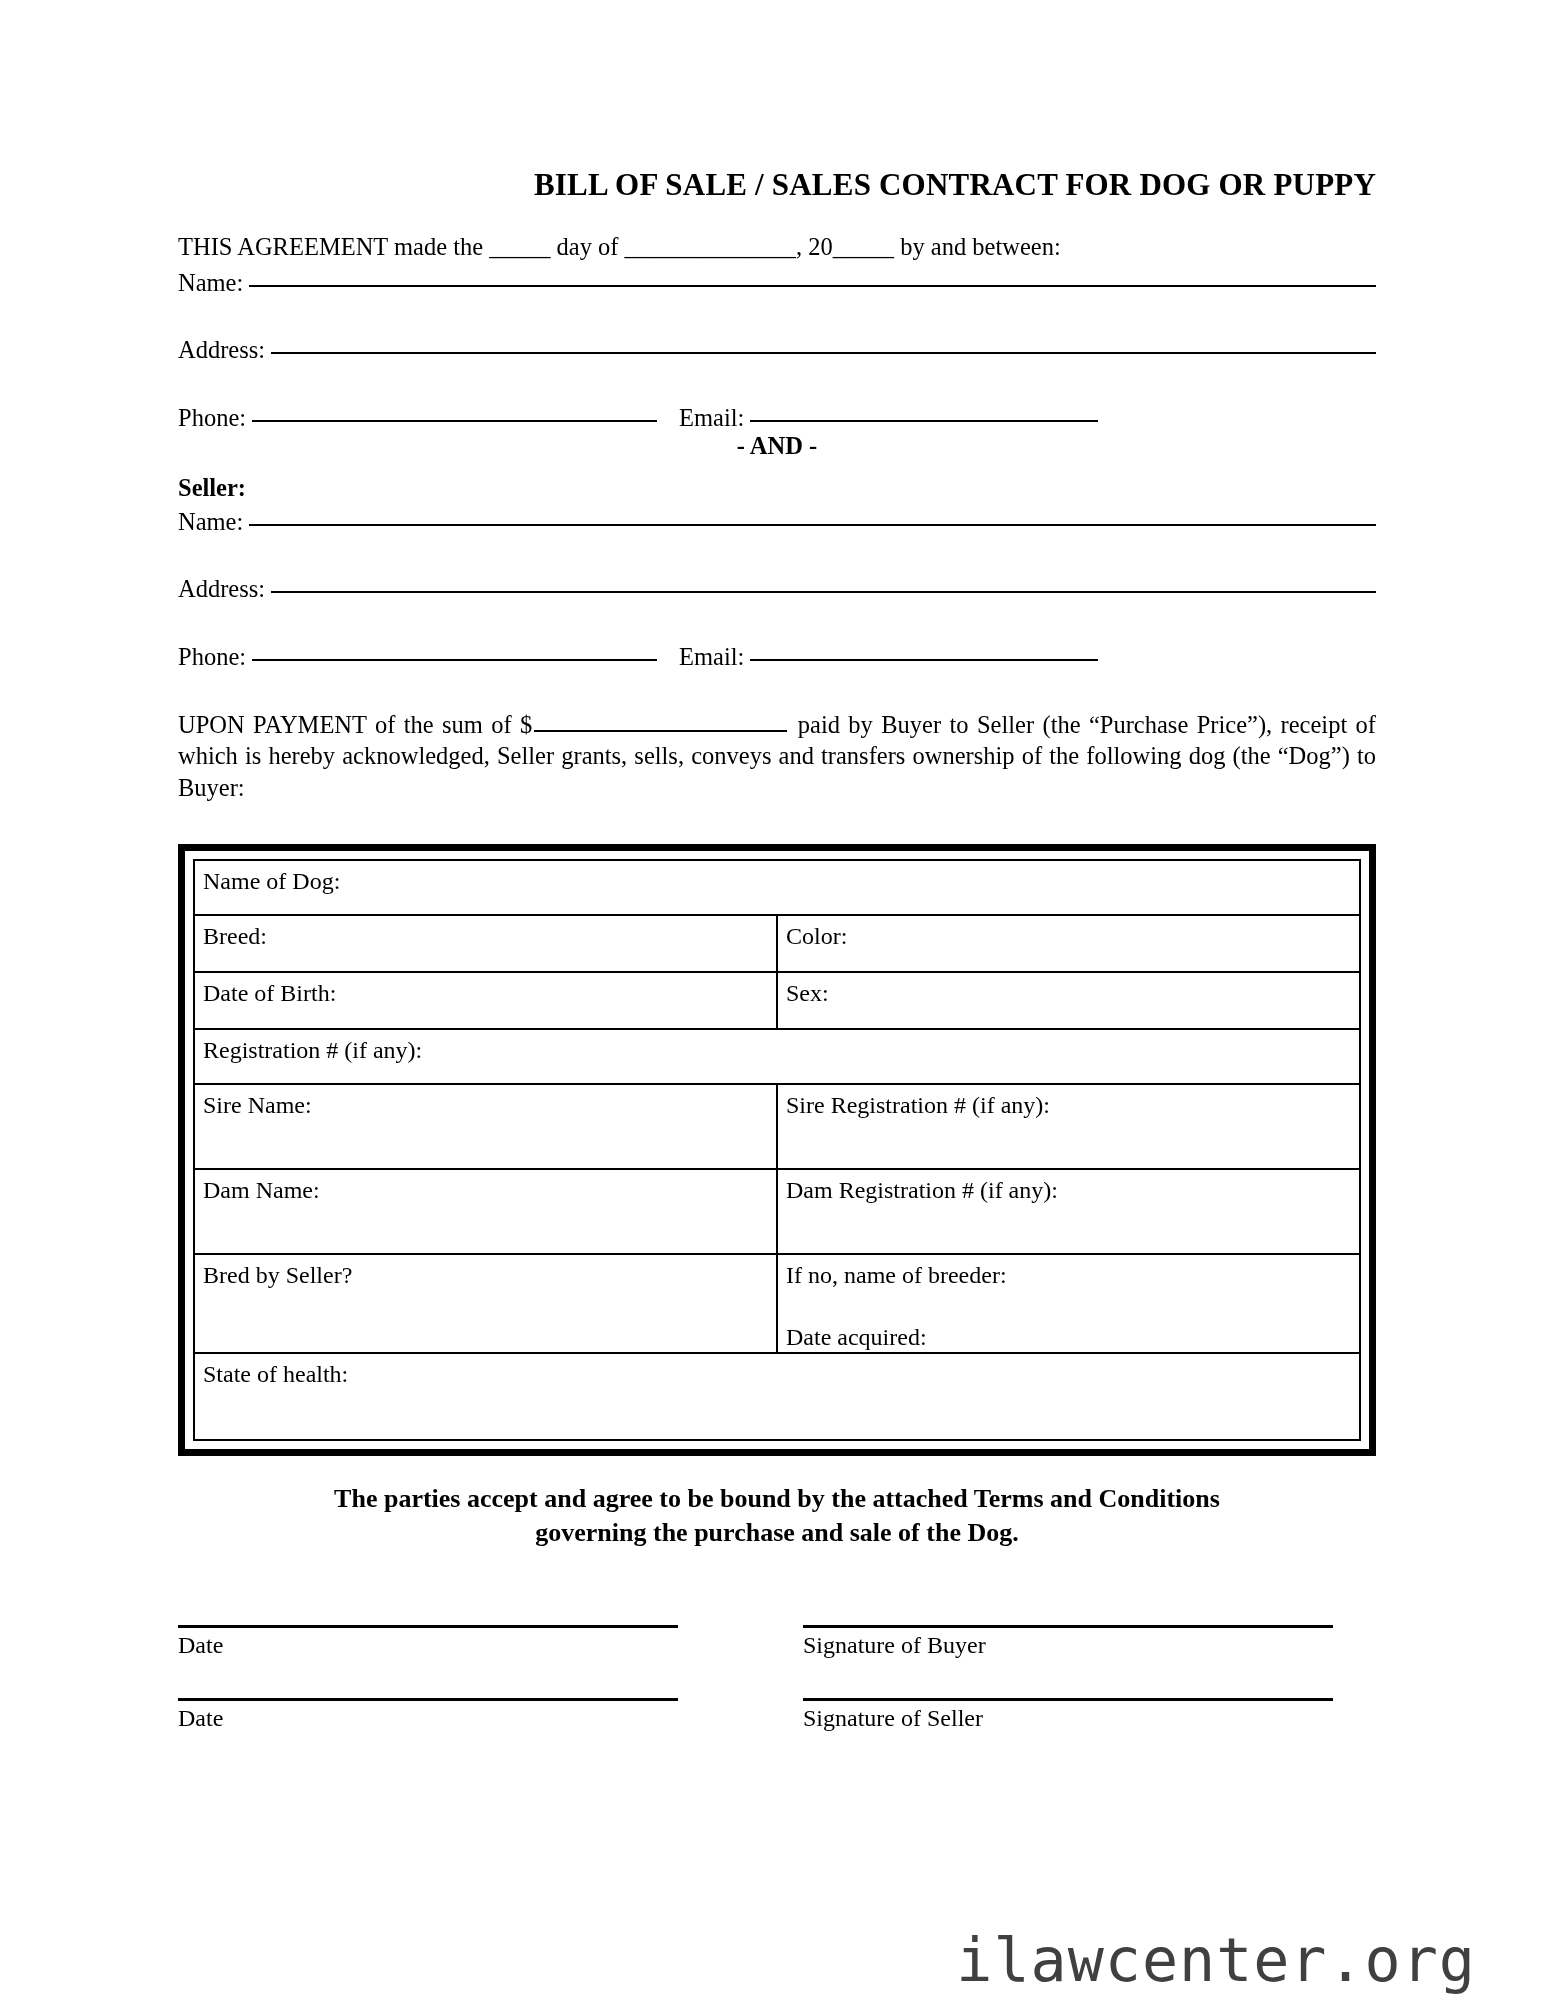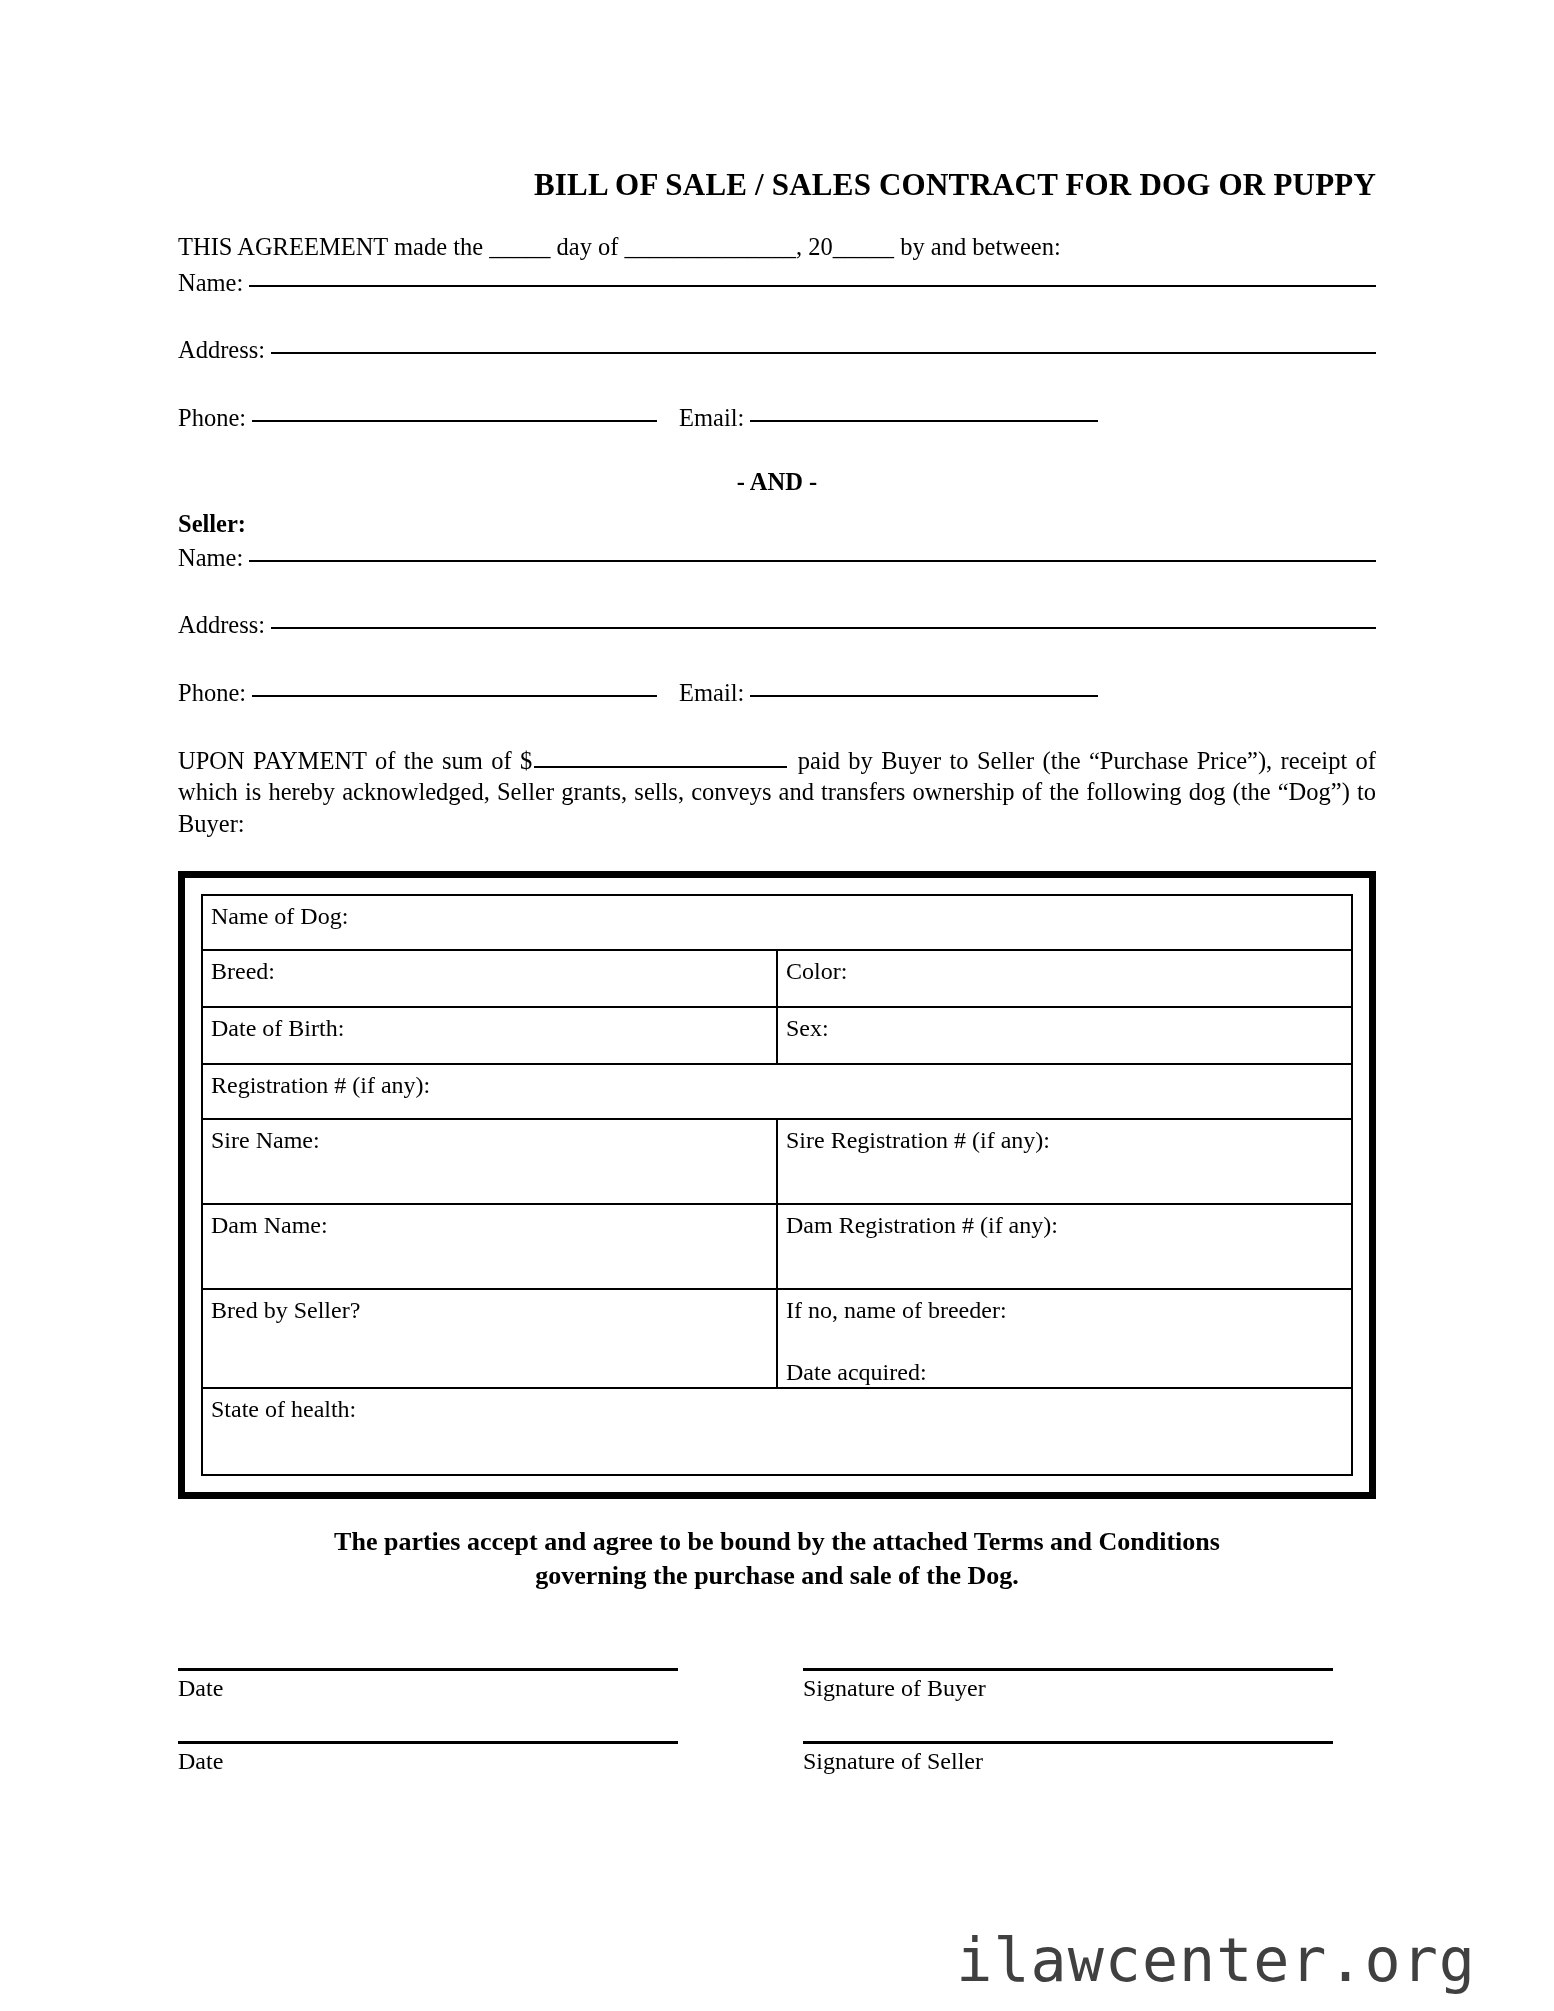--- a/index.html
+++ b/index.html
@@ -69,43 +69,42 @@
     margin-left: 6px;
   }
   .rule.fixed-phone { flex: 0 0 405px; }
   .rule.fixed-email { flex: 0 0 348px; }
   .gap-between { width: 22px; flex: 0 0 auto; }
 
   .and-sep {
     text-align: center;
     font-weight: bold;
     font-size: 24.5px;
-    margin-top: 36px;
   }
 
   
   .payment-para {
     font-size: 24.5px;
     margin-top: 38px;
     text-align: justify;
     line-height: 1.28;
   }
   .payment-para .blank-inline {
     display: inline-block;
     width: 253px;
     border-bottom: 2px solid #000;
     vertical-align: 1px;
     margin: 0 2px;
   }
 
   
   .dog-table-wrap {
-    margin-top: 32px;
+    margin-top: 41px;
     border: 7px solid #000;
-    padding: 16px;
+    padding: 8px;
     background: #fff;
     box-sizing: border-box;
   }
   table.dog-table {
     width: 100%;
     border-collapse: collapse;
     table-layout: fixed;
     font-size: 24px;
   }
   table.dog-table td {

